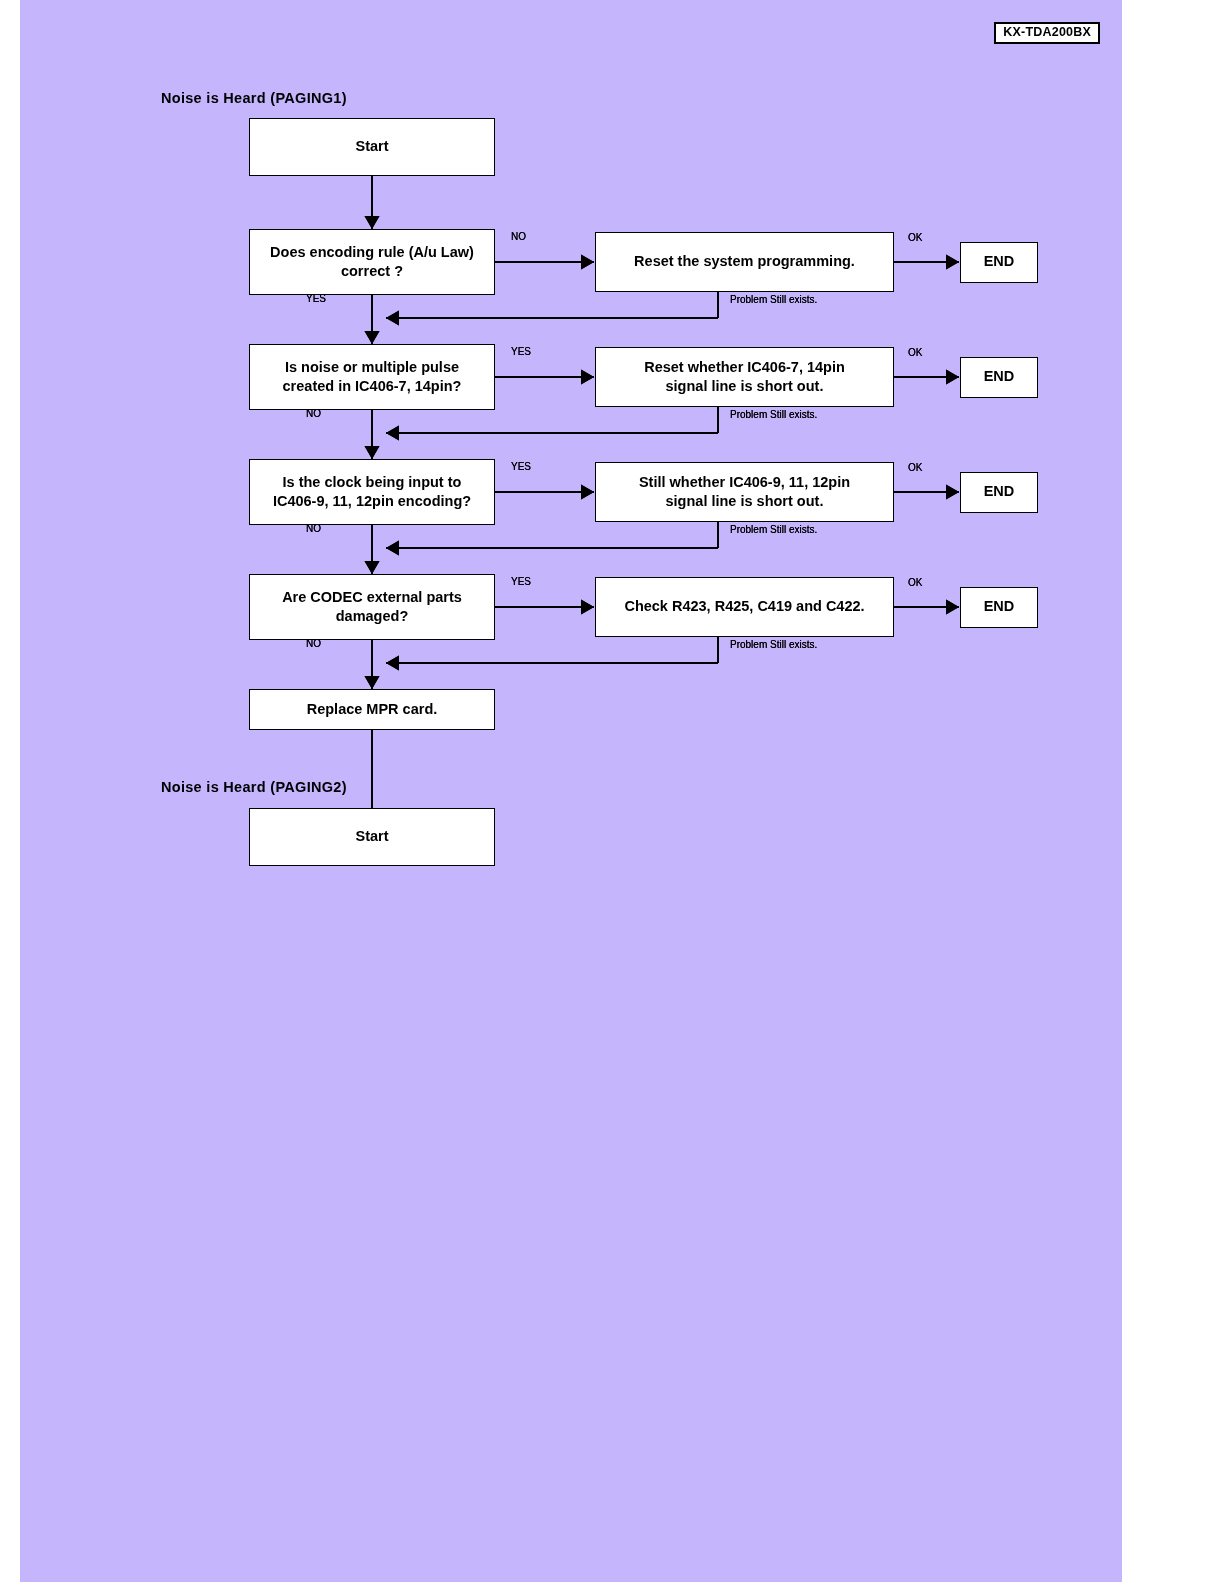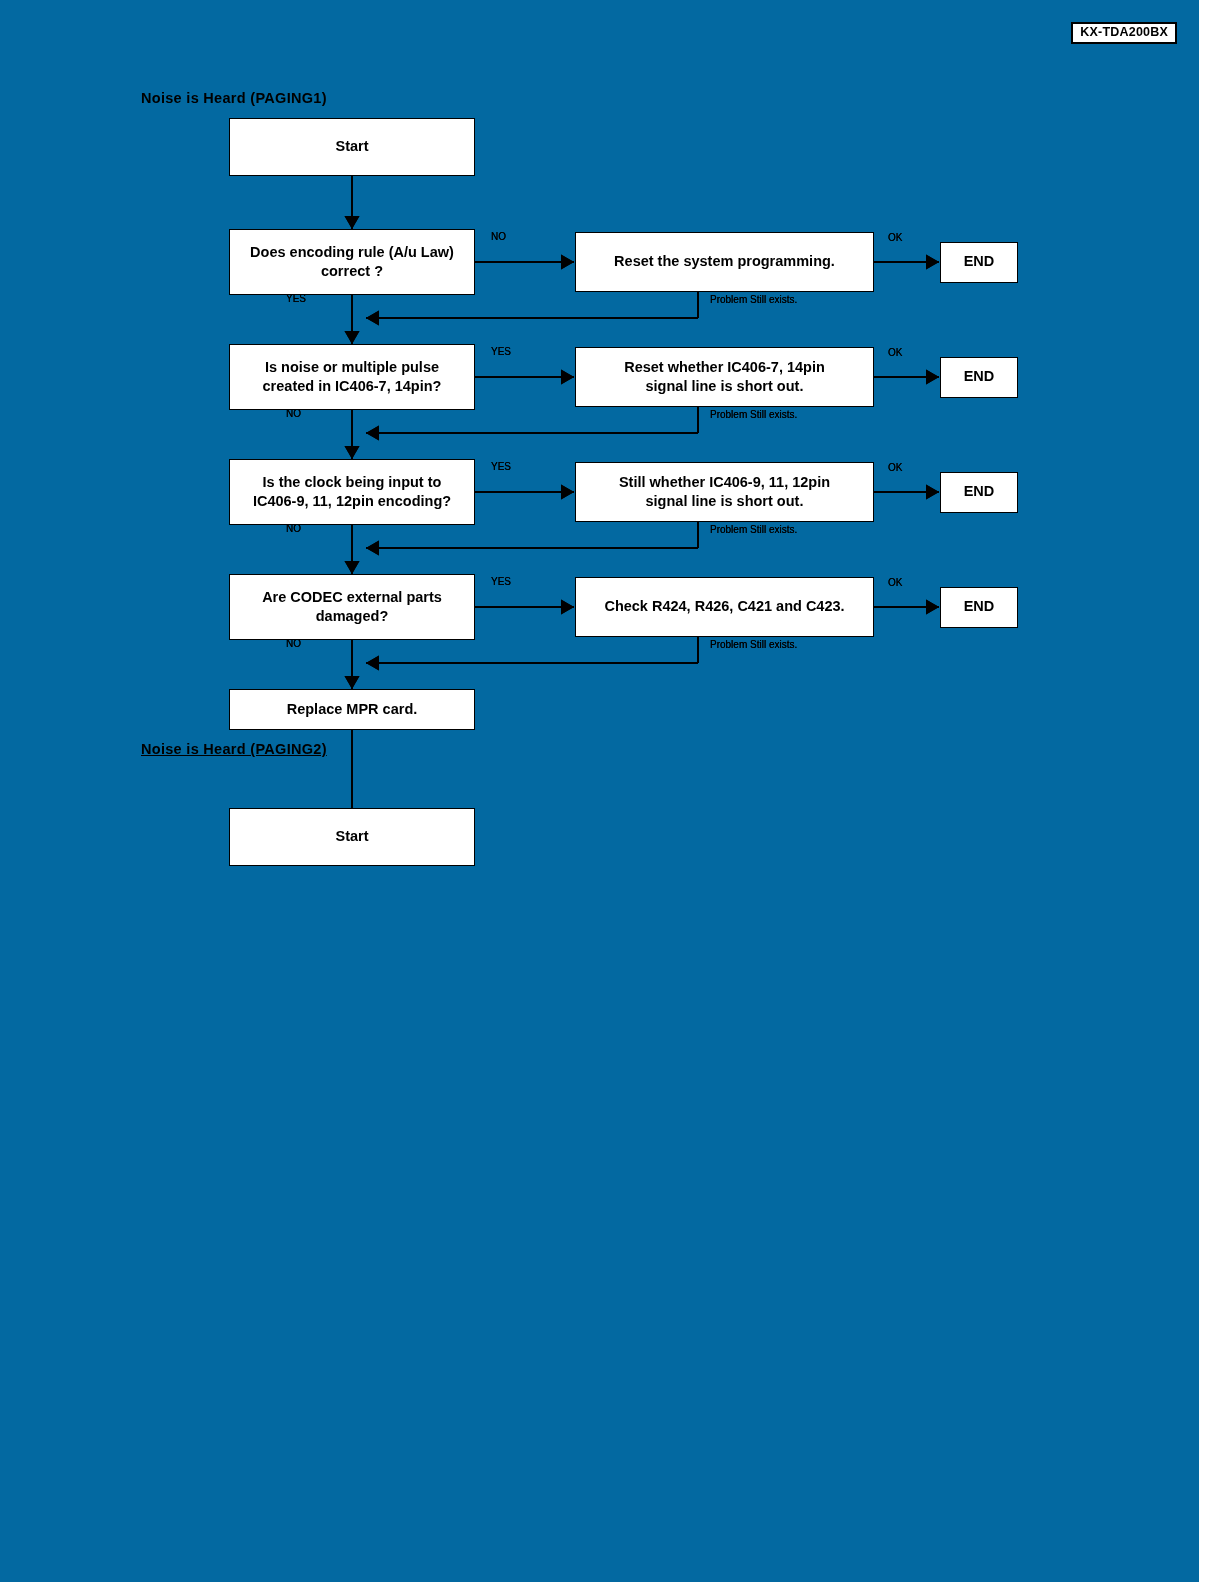--- a/index.html
+++ b/index.html
@@ -2,21 +2,21 @@
 <html><head>
 <meta charset="utf-8">
 <style>
   html,body{margin:0;padding:0;background:#ffffff;}
   body{
     width:1219px;height:1582px;position:relative;
     font-family:"Liberation Sans", sans-serif;
     color:#000;
     -webkit-font-smoothing:antialiased;
   }
-  .page{position:relative;width:1199px;height:1582px;overflow:hidden;background:#0369a1;}
+  .page{position:relative;width:1102px;height:1582px;overflow:hidden;background:#c4b5fd;margin-left:20px;}
 
   
   .model-badge{
     position:absolute;top:22px;right:22px;
     border:2px solid #000;
     padding:2px 7px 3px 7px;
     font-size:12.5px;font-weight:bold;letter-spacing:.2px;
     line-height:1;
     background:#fff;
   }
@@ -197,21 +197,21 @@
         <div class="elabel" style="top: 459px; left: 491px;">YES</div>
         <div class="elabel" style="top: 460px; left: 888px;">OK</div>
         <div class="elabel" style="top: 522px; left: 710px;">Problem Still exists.</div>
         <div class="elabel" style="top: 521px; left: 286px;">NO</div>
         <div class="fbox " style="left: 229px; top: 571px; width: 246px; height: 41px;">
           <div>
             <span>Replace MPR card.</span>
           </div>
         </div>
       </div>
-      <div class="section-title" style="top: 741px; text-decoration: underline;">Noise is Heard (PAGING2)</div>
+      <div class="section-title" style="top: 779px;">Noise is Heard (PAGING2)</div>
       <div class="chart" style="top: 808px; width: 1219px; height: 660px;">
         <svg width="1219" height="660">
           <line x1="352" y1="58" x2="352" y2="-579" stroke="#000" stroke-width="1.8" shape-rendering="crispEdges"></line>
           <polygon points="344.5,-592 359.5,-592 352,-579" fill="#000"></polygon>
           <line x1="475" y1="-546" x2="574" y2="-546" stroke="#000" stroke-width="1.8" shape-rendering="crispEdges"></line>
           <polygon points="561,-553.5 561,-538.5 574,-546" fill="#000"></polygon>
           <line x1="874" y1="-546" x2="939" y2="-546" stroke="#000" stroke-width="1.8" shape-rendering="crispEdges"></line>
           <polygon points="926,-553.5 926,-538.5 939,-546" fill="#000"></polygon>
           <line x1="698" y1="-516" x2="698" y2="-490" stroke="#000" stroke-width="1.8" shape-rendering="crispEdges"></line>
           <line x1="698" y1="-490" x2="366" y2="-490" stroke="#000" stroke-width="1.8" shape-rendering="crispEdges"></line>
@@ -312,25 +312,20 @@
         <div class="elabel" style="top: -346px; left: 491px;">YES</div>
         <div class="elabel" style="top: -345px; left: 888px;">OK</div>
         <div class="elabel" style="top: -283px; left: 710px;">Problem Still exists.</div>
         <div class="elabel" style="top: -284px; left: 286px;">NO</div>
         <div class="fbox " style="left: 229px; top: -234px; width: 246px; height: 66px;">
           <div>
             <span>Are CODEC external parts</span>
             <span>damaged?</span>
           </div>
         </div>
-        <div class="fbox " style="left: 575px; top: -231px; width: 299px; height: 60px;">
-          <div>
-            <span>Check R424, R426, C421 and C423.</span>
-          </div>
-        </div>
         <div class="fbox " style="left: 940px; top: -221.5px; width: 78px; height: 41px;">
           <div>
             <span>END</span>
           </div>
         </div>
         <div class="elabel" style="top: -231px; left: 491px;">YES</div>
         <div class="elabel" style="top: -230px; left: 888px;">OK</div>
         <div class="elabel" style="top: -168px; left: 710px;">Problem Still exists.</div>
         <div class="elabel" style="top: -169px; left: 286px;">NO</div>
         <div class="fbox " style="left: 229px; top: -119px; width: 246px; height: 41px;">

